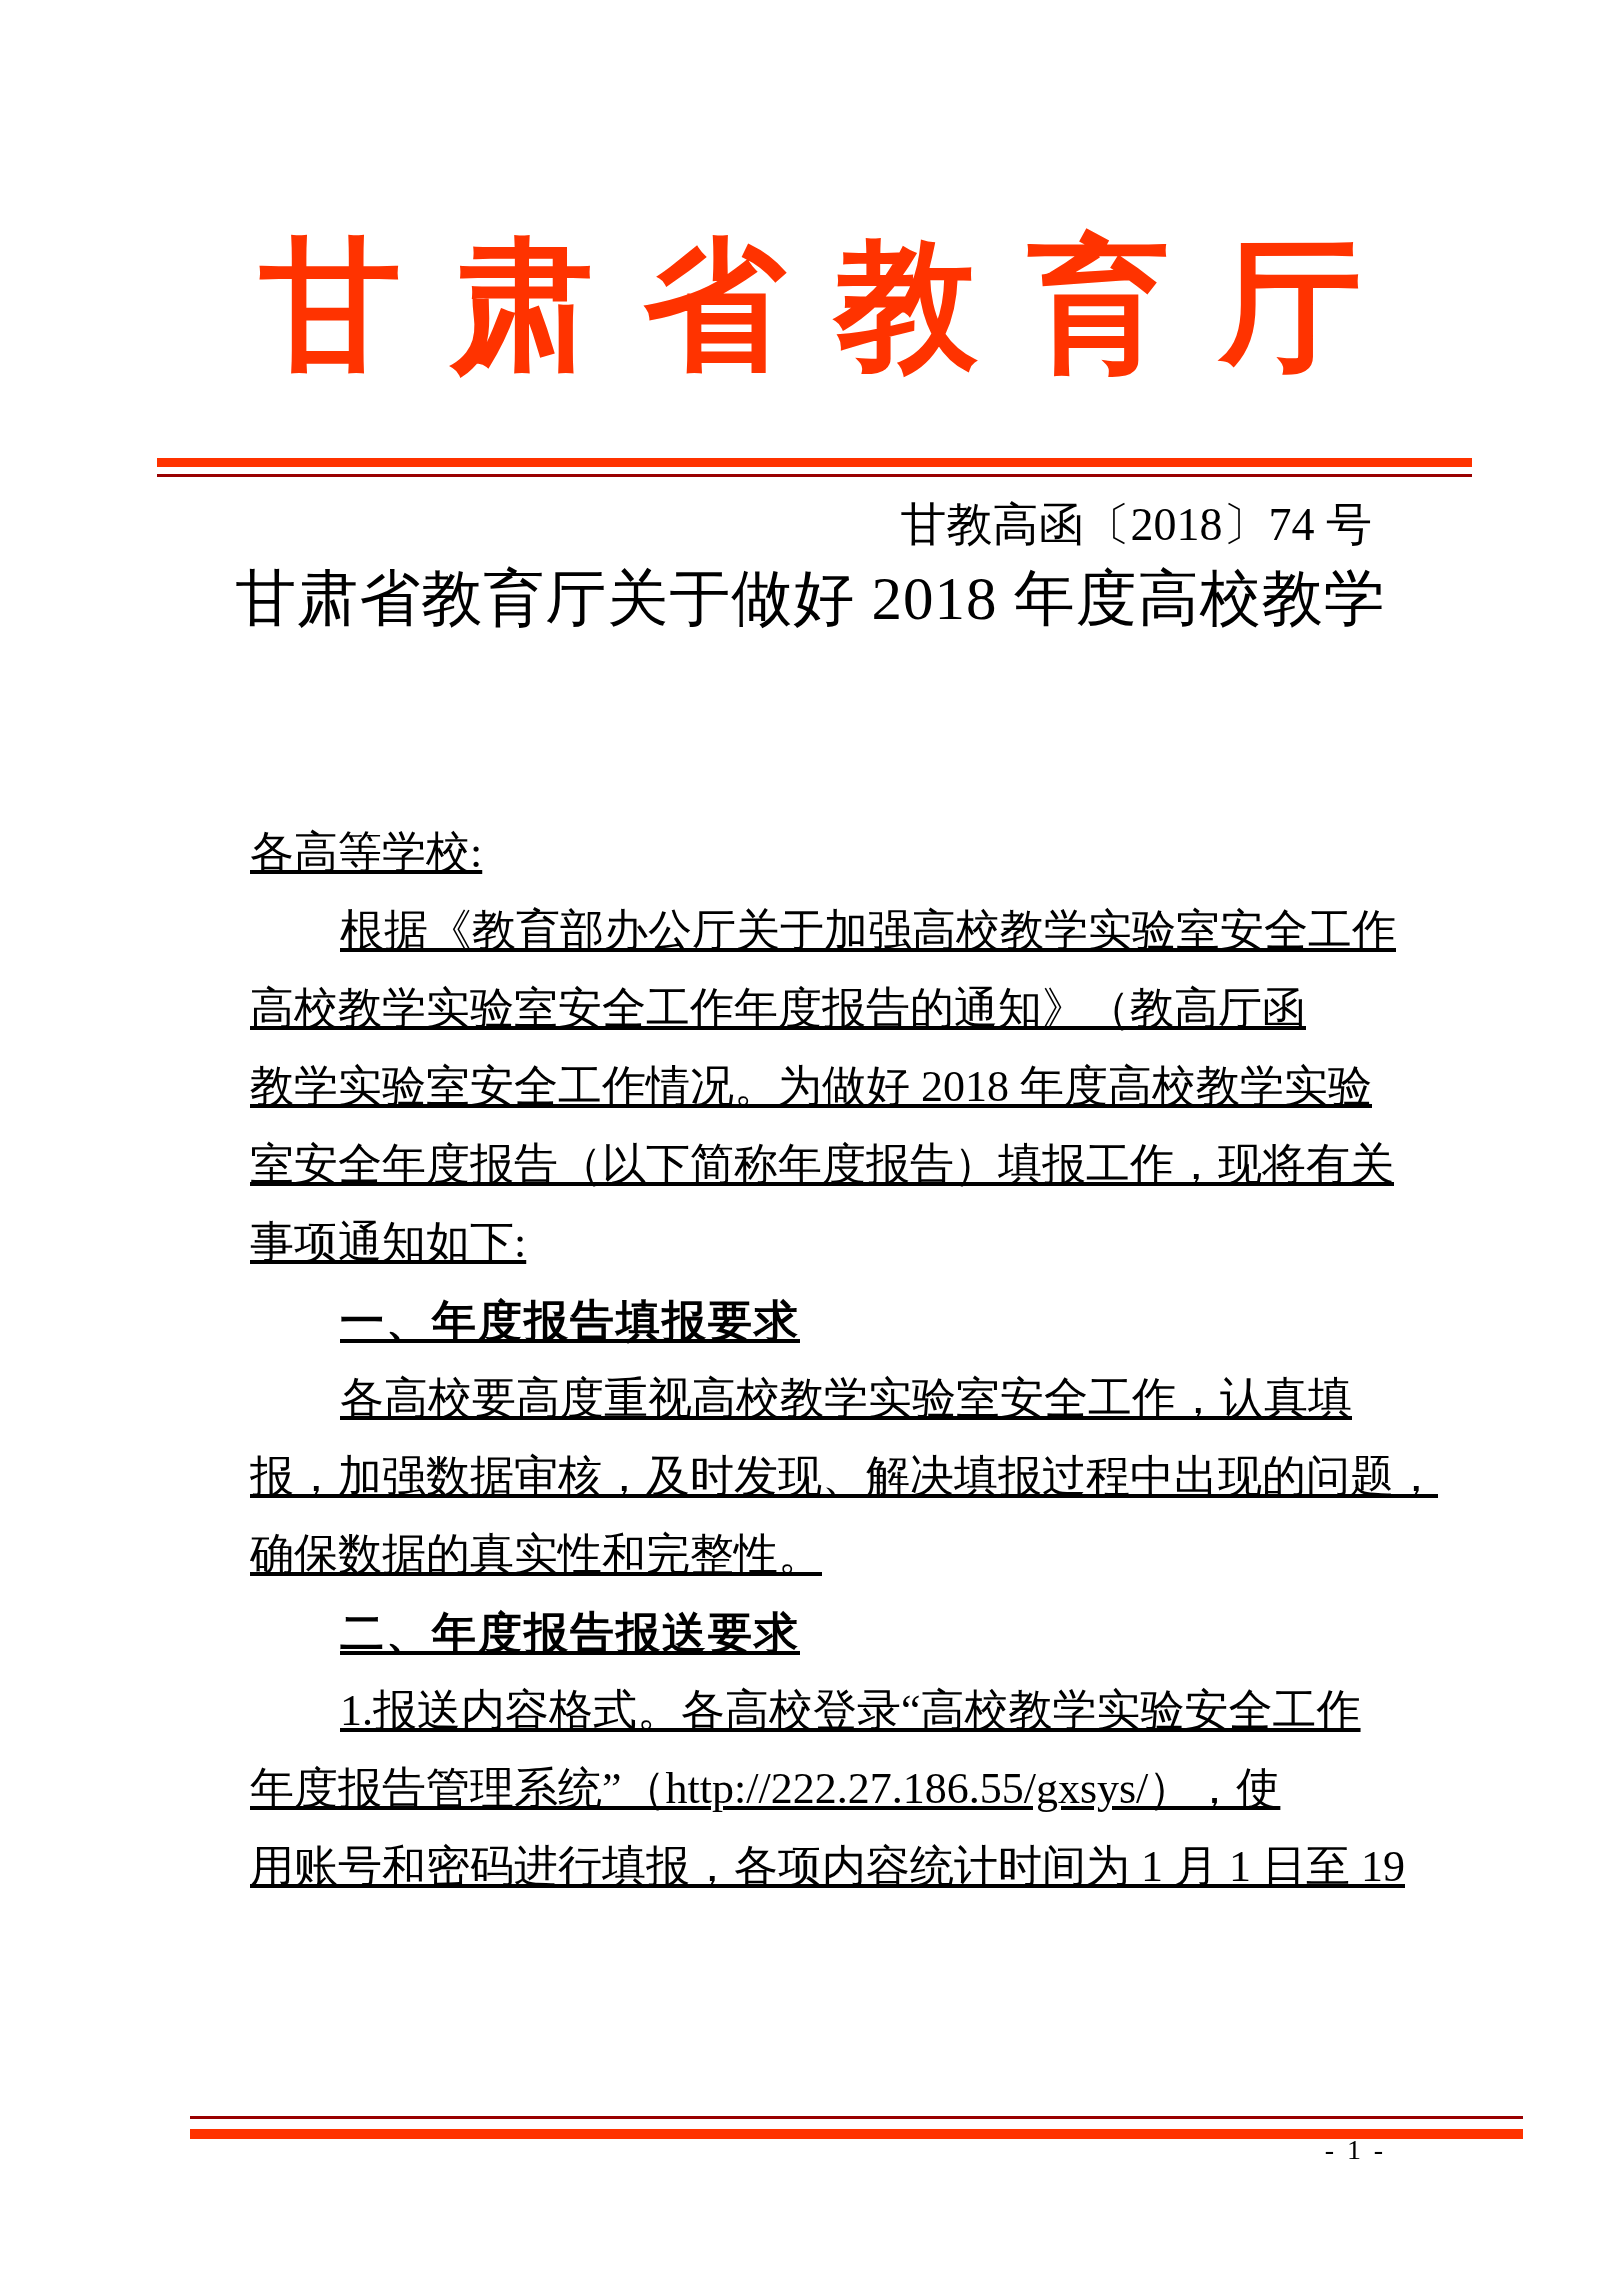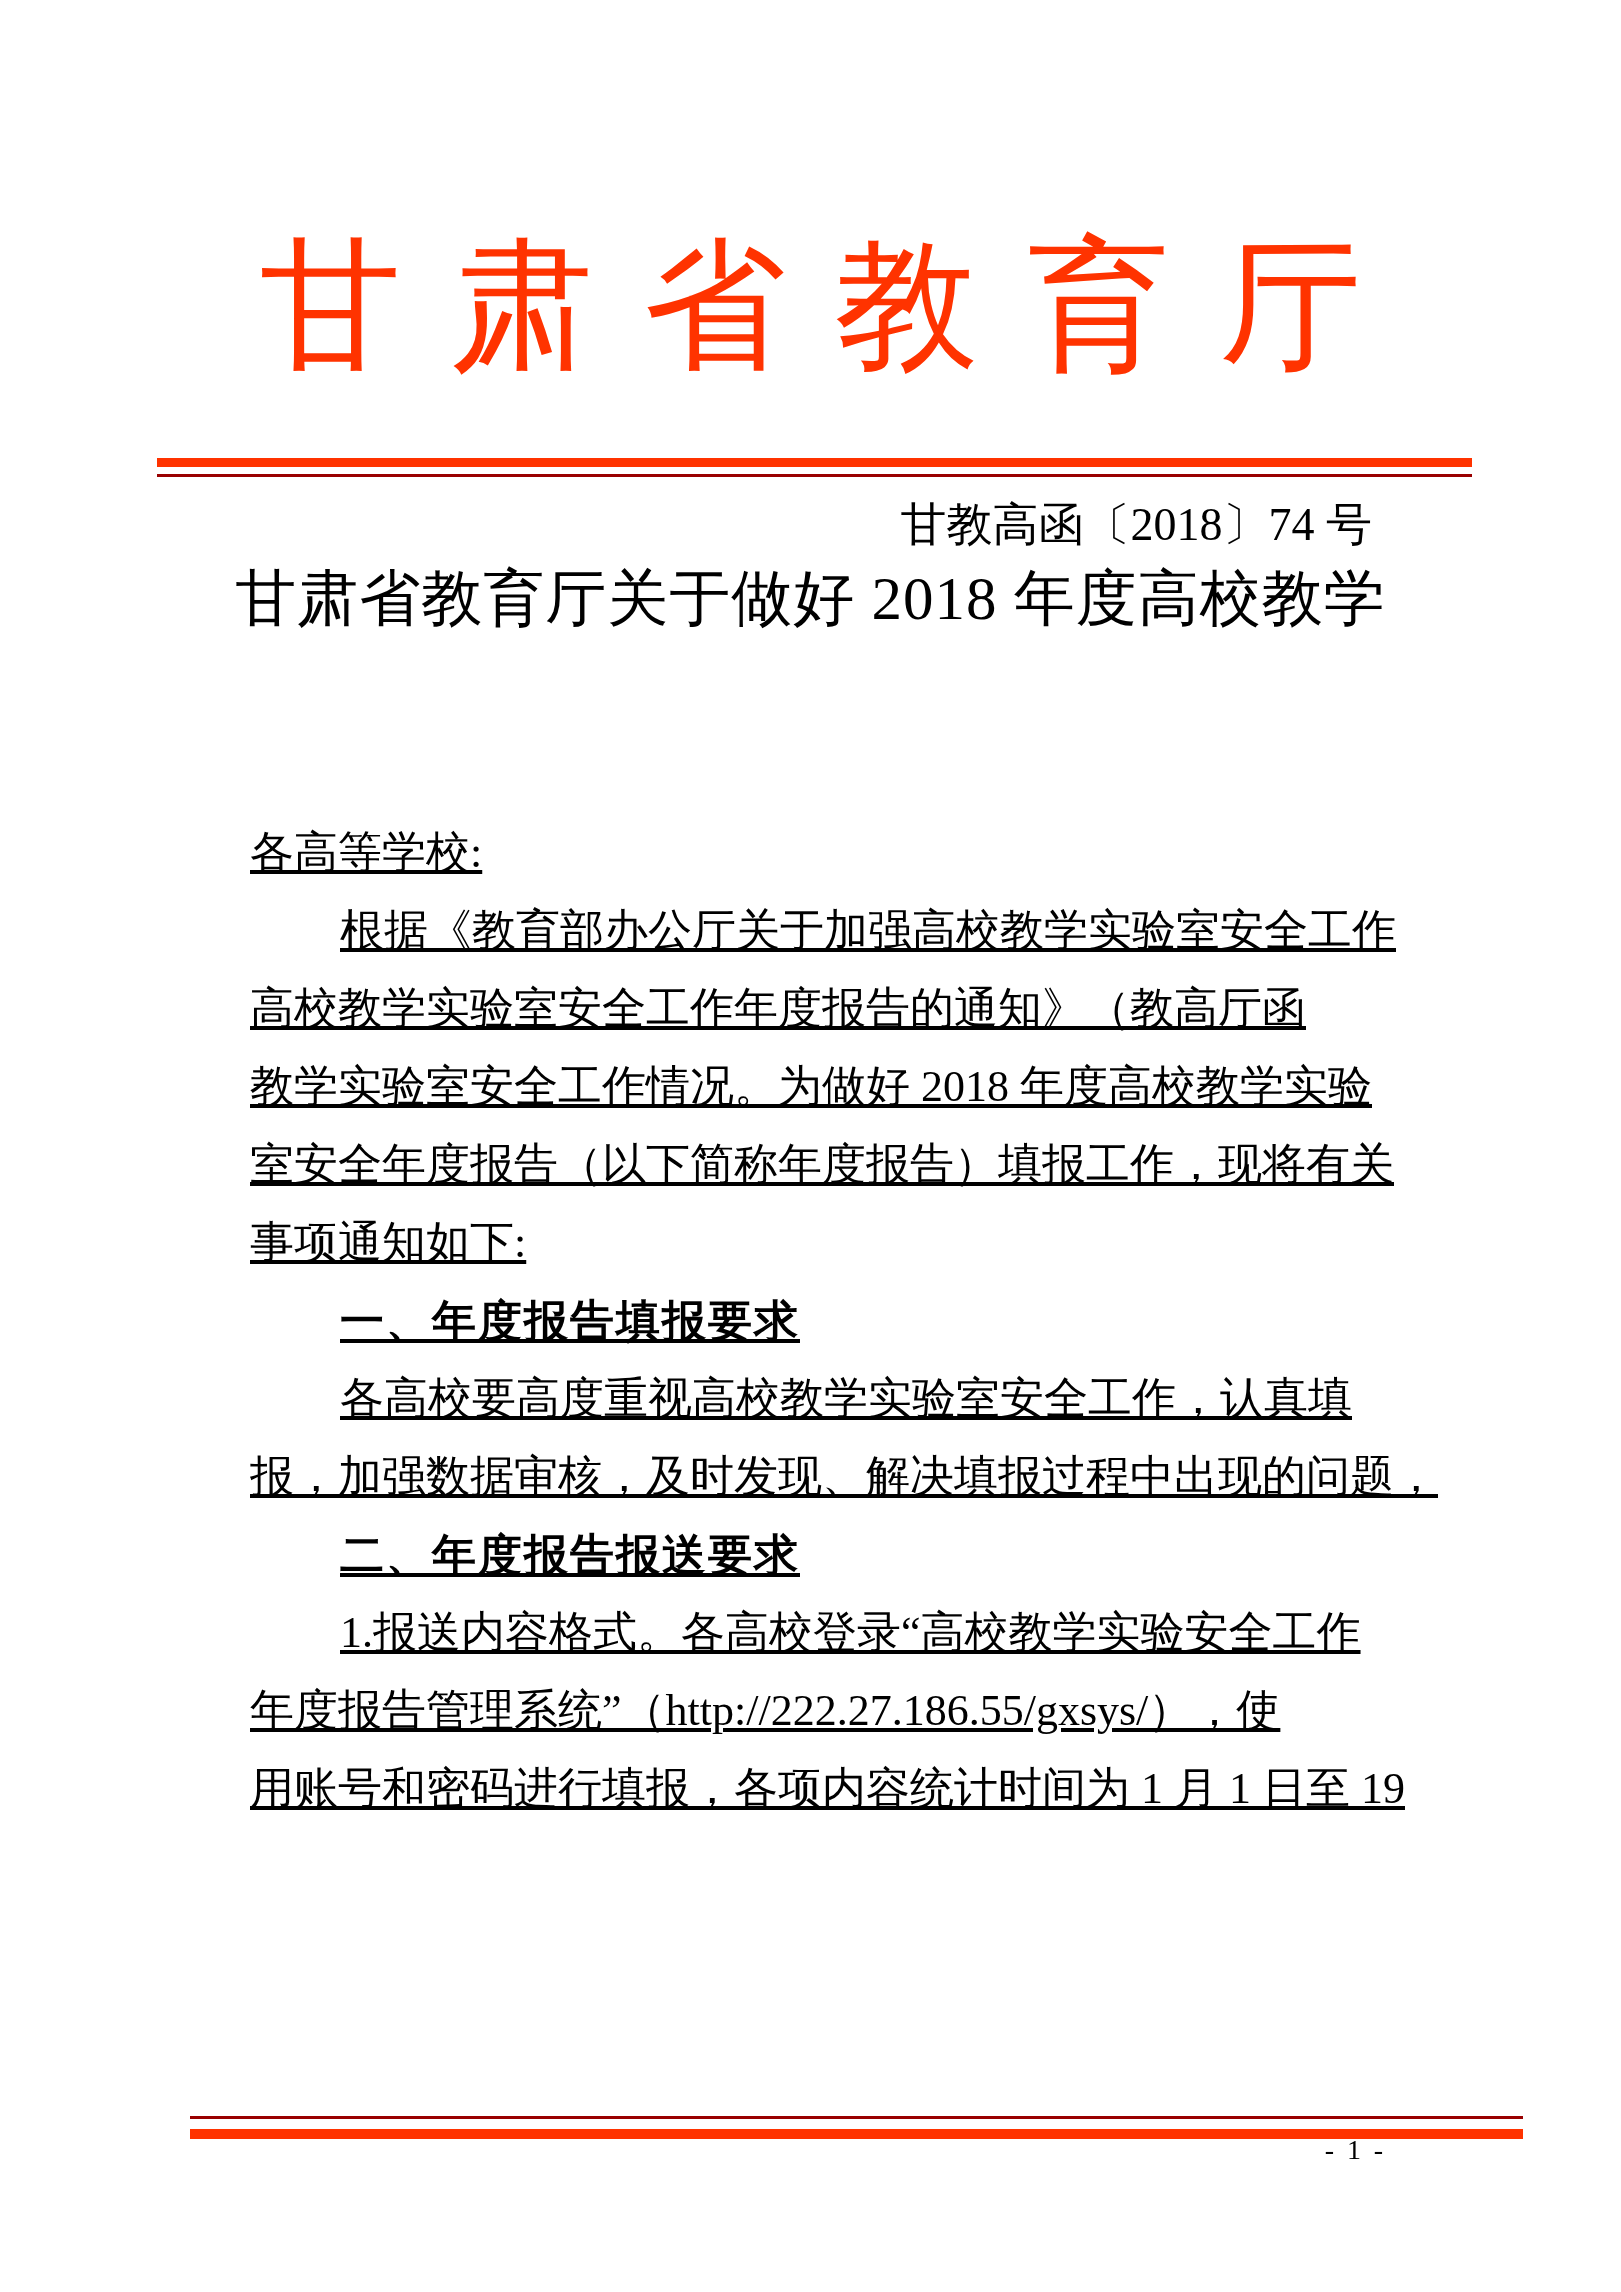--- a/index.html
+++ b/index.html
@@ -21,21 +21,21 @@
   }
   
   .agency-header {
     position: absolute;
     top: 233px;
     left: 0;
     width: 100%;
     text-align: center;
     font-size: 142px;
     line-height: 147px;
-    font-weight: normal;
+    font-weight: bold;
     color: var(--accent-red);
     letter-spacing: 50px;
     text-indent: 50px;
     white-space: nowrap;
   }
   .rule { position: absolute; }
   .rule-header-thick { left: 157px; top: 458px; width: 1315px; height: 8.8px;  background: var(--accent-red); }
   .rule-header-thin  { left: 157px; top: 474px; width: 1315px; height: 2.9px;  background: var(--dark-red); }
   
   .doc-number {
@@ -111,20 +111,21 @@
   <div class="doc-body" id="doc-body">
       <div class="body-line">各高等学校:</div>
       <div class="body-line indent">根据《教育部办公厅关于加强高校教学实验室安全工作</div>
       <div class="body-line">高校教学实验室安全工作年度报告的通知》（教高厅函</div>
       <div class="body-line">教学实验室安全工作情况。为做好 2018 年度高校教学实验</div>
       <div class="body-line">室安全年度报告（以下简称年度报告）填报工作，现将有关</div>
       <div class="body-line">事项通知如下:</div>
       <div class="body-line heading indent">一、年度报告填报要求</div>
       <div class="body-line indent">各高校要高度重视高校教学实验室安全工作，认真填</div>
       <div class="body-line">报，加强数据审核，及时发现、解决填报过程中出现的问题，</div>
+      <div class="body-line">确保数据的真实性和完整性。</div>
       <div class="body-line heading indent">二、年度报告报送要求</div>
       <div class="body-line indent">1.报送内容格式。各高校登录“高校教学实验安全工作</div>
       <div class="body-line">年度报告管理系统”（http://222.27.186.55/gxsys/），使</div>
       <div class="body-line">用账号和密码进行填报，各项内容统计时间为 1 月 1 日至 19</div>
     </div>
 
   <div class="rule rule-footer-thin"></div>
   <div class="rule rule-footer-thick"></div>
 
   <div class="page-number">- 1 -</div>

